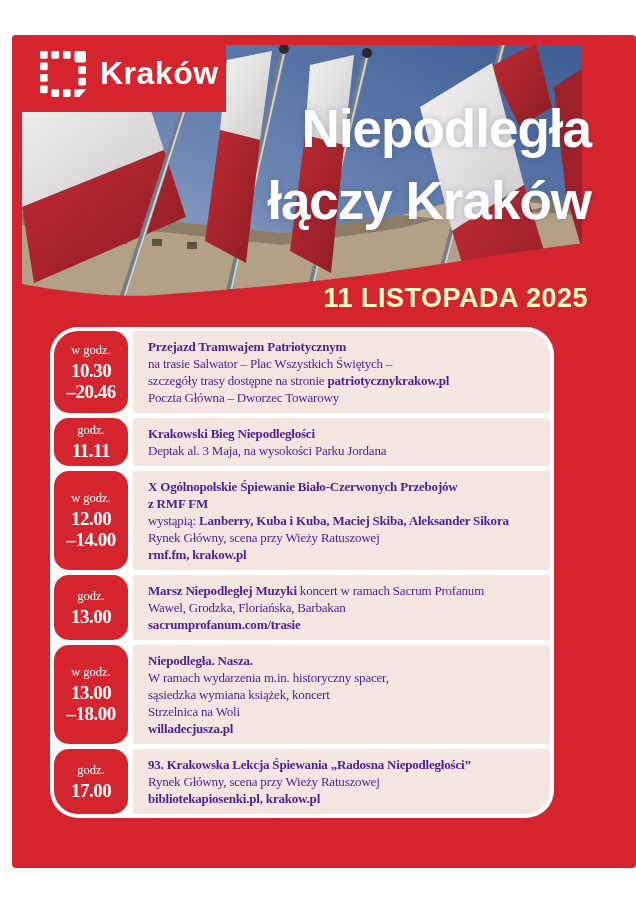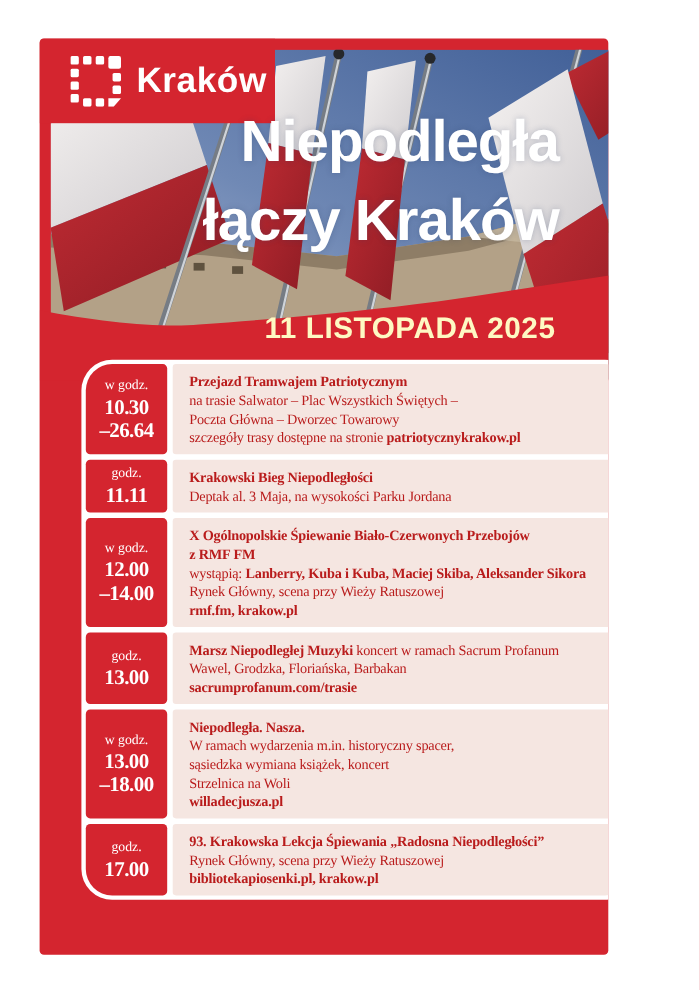--- a/index.html
+++ b/index.html
@@ -1,42 +1,42 @@
 <!DOCTYPE html>
 <html><head>
 <meta charset="utf-8">
 <style>
   html,body{margin:0;padding:0;background:#ffffff;}
   body{width:636px;height:900px;position:relative;font-family:"Liberation Sans",sans-serif;-webkit-font-smoothing:antialiased;}
 
-  .poster{position:absolute;left:36px;top:35px;width:517px;height:833px;background:#d4252f;border-radius:4px;overflow:hidden;}
+  .poster{position:absolute;left:12px;top:35px;width:624px;height:833px;background:#d4252f;border-radius:4px;overflow:hidden;}
 
   
   .photo{position:absolute;left:10px;top:10px;width:560px;height:300px;overflow:hidden;}
   .photo svg{display:block;}
 
   
   .logo-box{position:absolute;left:0;top:0;width:214px;height:77px;background:#d4252f;display:flex;align-items:center;gap:14px;padding-left:28px;box-sizing:border-box;}
   .logo-mark{width:46px;height:46px;flex:0 0 auto;}
   .logo-text{color:#ffffff;font-size:32px;font-weight:700;letter-spacing:.5px;}
 
   
   .hero-title{position:absolute;right:45px;top:58px;text-align:right;color:#ffffff;font-weight:700;font-size:53px;line-height:72px;letter-spacing:-1px;text-shadow:0 0 6px rgba(40,60,100,.25);}
 
   
   .wave{position:absolute;left:0;top:195px;width:580px;height:116px;}
   .date-banner{position:absolute;right:48px;top:248px;color:#fef9c3;font-weight:700;font-size:27px;letter-spacing:.5px;}
 
   
   .events{position:absolute;left:38px;top:292px;width:504px;background:#ffffff;border-radius:28px;padding:4px;box-sizing:border-box;display:flex;flex-direction:column;gap:5px;font-family:Liberation Serif, serif;}
   .event-row{display:flex;gap:5px;}
-  .time-box{flex:0 0 70px;background:#d4252f;color:#ffffff;display:flex;flex-direction:column;align-items:center;justify-content:center;text-align:center;border-radius:4px;padding:4px 2px;}
+  .time-box{flex:0 0 70px;background:#d4252f;color:#ffffff;display:flex;flex-direction:column;align-items:center;justify-content:center;text-align:center;border-radius:15px;padding:4px 2px;}
   .time-prefix{font-size:12.5px;margin-bottom:2px;}
   .time-val{font-size:19px;font-weight:700;line-height:21px;letter-spacing:-0.5px;}
-  .desc-box{flex:1;background:#f5e6e1;border-radius:3px;padding:7px 12px 7px 15px;color:#b91c1c;font-size:13px;line-height:17px;letter-spacing:-0.2px;display:flex;flex-direction:column;justify-content:center;}
+  .desc-box{flex:1;background:#f5e6e1;border-radius:3px;padding:7px 12px 7px 15px;color:#4c1d95;font-size:13px;line-height:17px;letter-spacing:-0.2px;display:flex;flex-direction:column;justify-content:center;}
   .desc-box .seg-b{font-weight:700;}
   .event-row:first-child .time-box{border-top-left-radius:24px;}
   .event-row:first-child .desc-box{border-top-right-radius:24px;}
   .event-row:last-child .time-box{border-bottom-left-radius:24px;}
   .event-row:last-child .desc-box{border-bottom-right-radius:24px;justify-content:space-between;}
 </style>
 </head>
 <body>
 
 <div class="poster">
@@ -142,27 +142,27 @@
     <path d="M0,52 C55,63 110,68 145,65 C230,59 300,52 362,44 C440,33 520,19 580,12 L580,116 L0,116 Z" fill="#d4252f"></path>
   </svg>
 
   <div class="date-banner">11 LISTOPADA 2025</div>
 
   <div class="events" id="events">
   <div class="event-row">
     <div class="time-box">
       <div class="time-prefix">w godz.</div>
     <div class="time-val">10.30</div>
-          <div class="time-val">–26.64</div>
+          <div class="time-val">–20.46</div>
         </div>
     <div class="desc-box">
           <div><span class="seg-b">Przejazd Tramwajem Patriotycznym</span></div>
           <div><span class="seg">na trasie Salwator – Plac Wszystkich Świętych –</span></div>
+          <div><span class="seg">szczegóły trasy dostępne na stronie </span><span class="seg-b">patriotycznykrakow.pl</span></div>
           <div><span class="seg">Poczta Główna – Dworzec Towarowy</span></div>
-          <div><span class="seg">szczegóły trasy dostępne na stronie </span><span class="seg-b">patriotycznykrakow.pl</span></div>
         </div>
   </div>
 
   <div class="event-row">
     <div class="time-box">
       <div class="time-prefix">godz.</div>
     <div class="time-val">11.11</div>
         </div>
     <div class="desc-box">
           <div><span class="seg-b">Krakowski Bieg Niepodległości</span></div>

